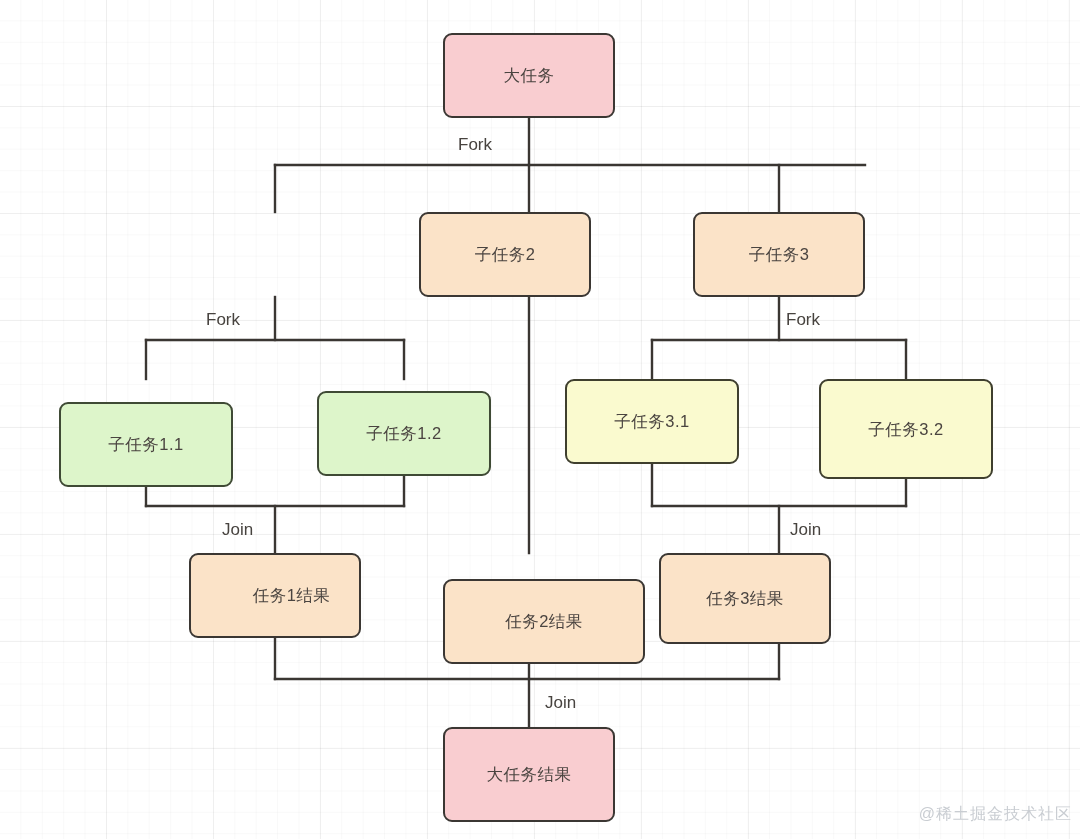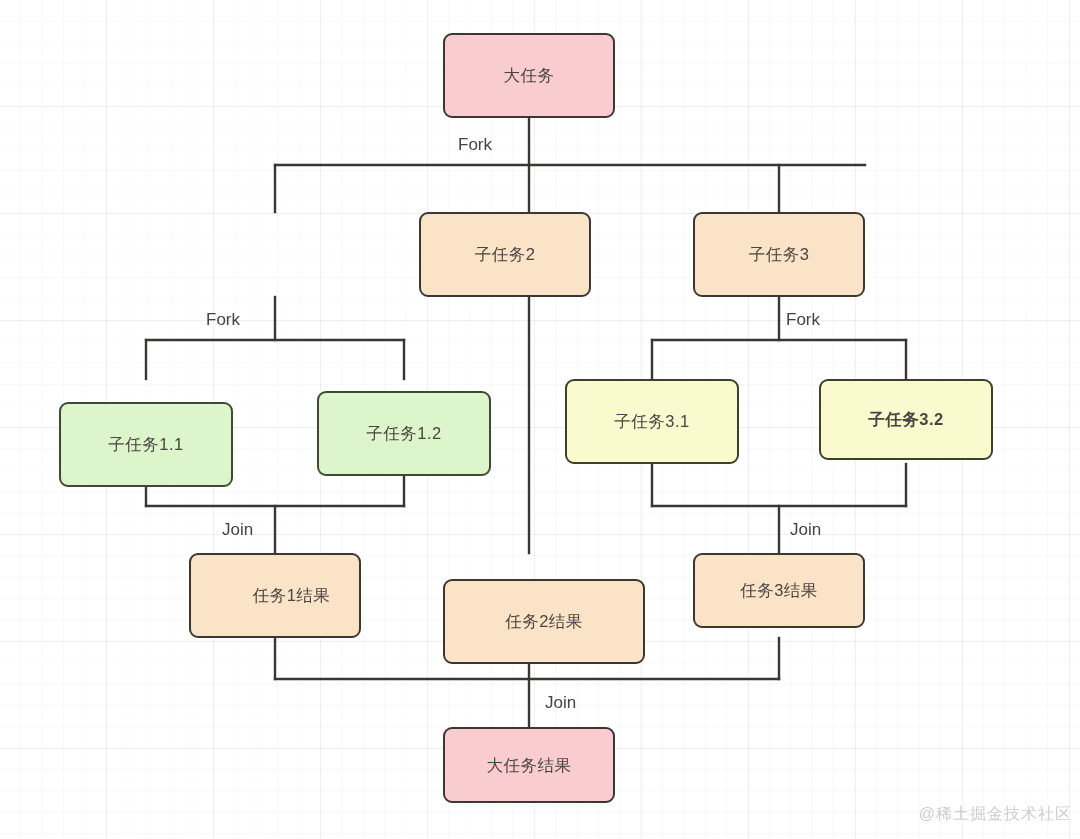--- a/index.html
+++ b/index.html
@@ -122,33 +122,33 @@
     </div>
   <div class="node n-green" style="left:59px;  top:379px; width:174px; height:85px;margin-top:23px;">
       <span>子任务1.1</span>
     </div>
   <div class="node n-green" style="left:317px; top:379px; width:174px; height:85px;margin-top:12px;">
       <span>子任务1.2</span>
     </div>
   <div class="node n-yellow" style="left:565px; top:379px; width:174px; height:85px;">
       <span>子任务3.1</span>
     </div>
-  <div class="node n-yellow" style="left:819px; top:379px; width:174px; height:81px;font-weight:bold;">
+  <div class="node n-yellow" style="left:819px; top:379px; width:174px; height:100px;">
       <span>子任务3.2</span>
     </div>
   <div class="node n-peach" style="left:189px; top:553px; width:172px; height:85px;padding-left:33px;">
       <span>任务1结果</span>
     </div>
   <div class="node n-peach" style="left:443px; top:579px; width:202px; height:85px;">
       <span>任务2结果</span>
     </div>
-  <div class="node n-peach" style="left:693px; top:553px; width:172px; height:75px;">
+  <div class="node n-peach" style="left:659px; top:553px; width:172px; height:91px;">
       <span>任务3结果</span>
     </div>
-  <div class="node n-pink" style="left:443px; top:727px; width:172px; height:76px;">
+  <div class="node n-pink" style="left:443px; top:727px; width:172px; height:95px;">
       <span>大任务结果</span>
     </div>
 
   <div class="edge-label" style="left:458px; top:136px;">Fork</div>
   <div class="edge-label" style="left:206px; top:311px;">Fork</div>
   <div class="edge-label" style="left:786px; top:311px;">Fork</div>
   <div class="edge-label" style="left:222px; top:521px;">Join</div>
   <div class="edge-label" style="left:790px; top:521px;">Join</div>
   <div class="edge-label" style="left:545px; top:694px;">Join</div>
 

